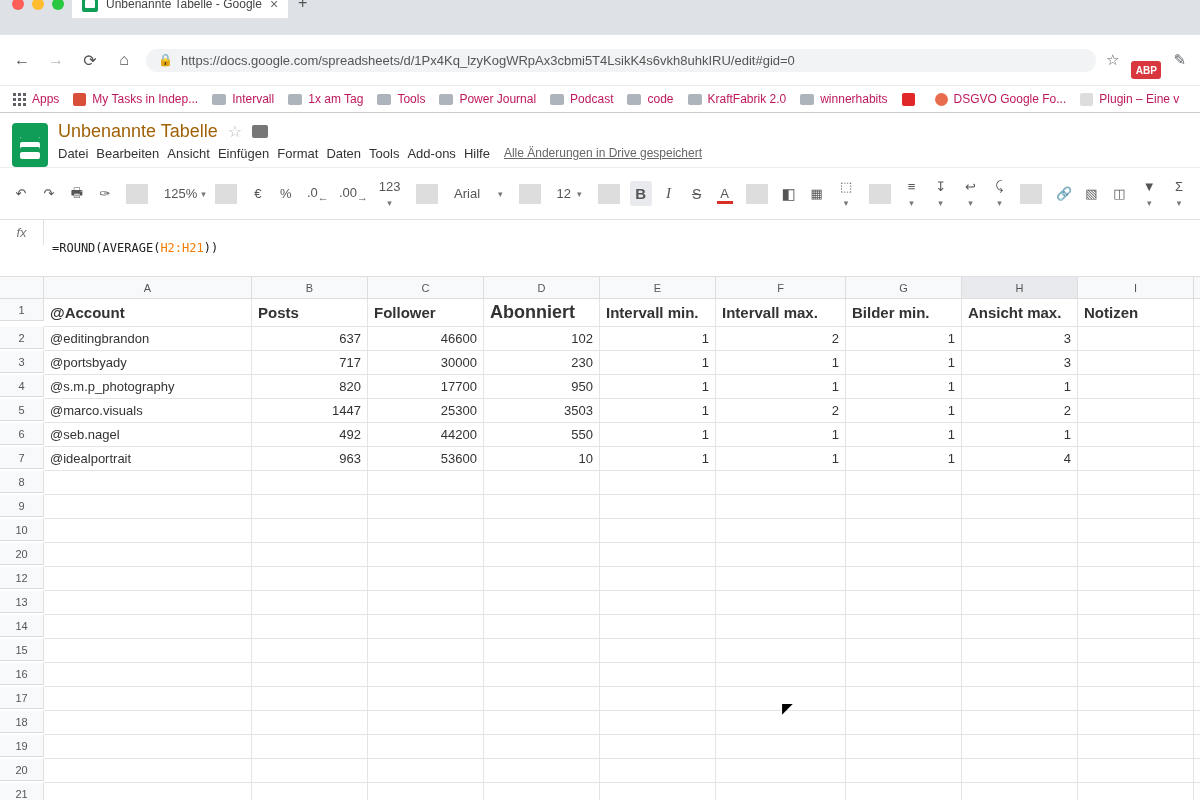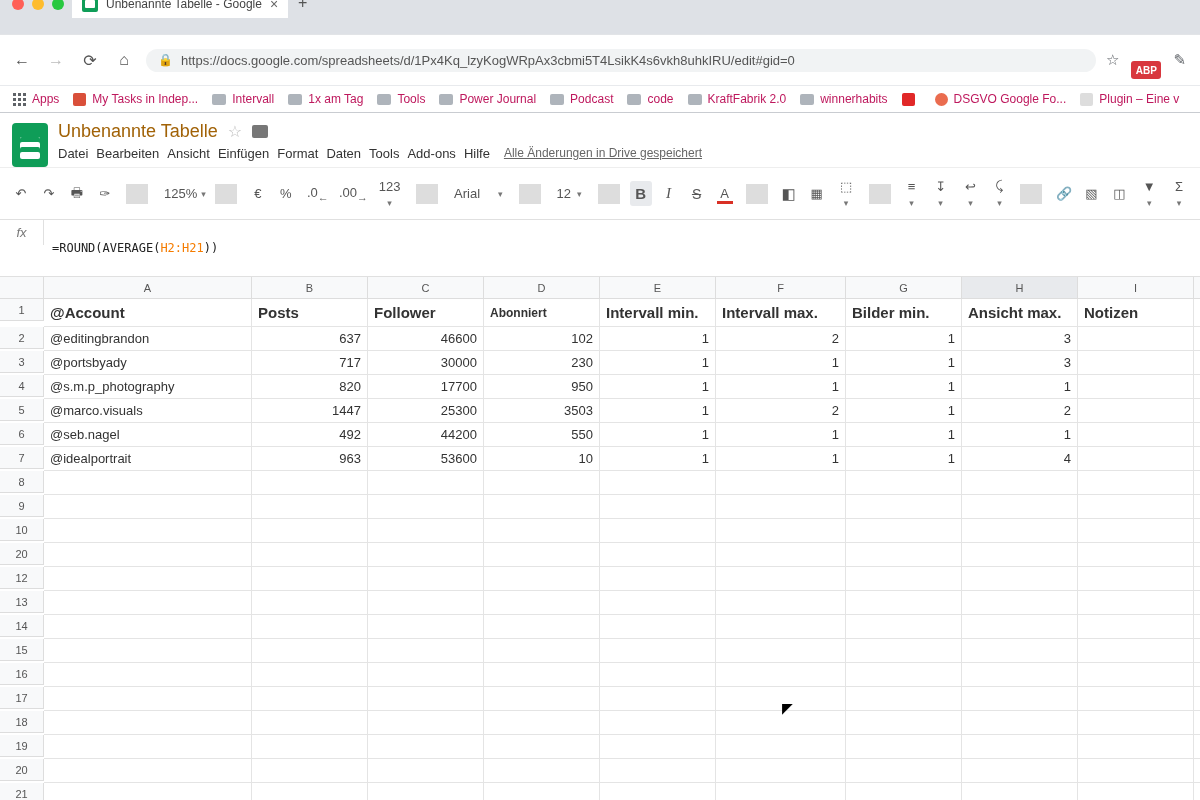--- a/index.html
+++ b/index.html
@@ -252,21 +252,21 @@
     <div class="colhead">E</div>
     <div class="colhead">F</div>
     <div class="colhead">G</div>
     <div class="colhead selcol">H</div>
     <div class="colhead">I</div>
     <div class="colhead"></div>
     <div class="rowhead">1</div>
     <div class="cell row1" style="font-weight: 700; font-size: 15px; height: 28px;">@Account</div>
     <div class="cell row1" style="font-weight: 700; font-size: 15px; height: 28px;">Posts</div>
     <div class="cell row1" style="font-weight: 700; font-size: 15px; height: 28px;">Follower</div>
-    <div class="cell row1" style="font-weight: 700; font-size: 12px; height: 28px;">Abonniert</div>
+    <div class="cell row1" style="font-weight: 700; font-size: 18px; height: 28px;">Abonniert</div>
     <div class="cell row1" style="font-weight: 700; font-size: 15px; height: 28px;">Intervall min.</div>
     <div class="cell row1" style="font-weight: 700; font-size: 15px; height: 28px;">Intervall max.</div>
     <div class="cell row1" style="font-weight: 700; font-size: 15px; height: 28px;">Bilder min.</div>
     <div class="cell row1" style="font-weight: 700; font-size: 15px; height: 28px;">Ansicht max.</div>
     <div class="cell row1" style="font-weight: 700; font-size: 15px; height: 28px;">Notizen</div>
     <div class="cell row1" style="font-weight: 700; font-size: 15px; height: 28px;"></div>
     <div class="rowhead">2</div>
     <div class="cell">@editingbrandon</div>
     <div class="cell num">637</div>
     <div class="cell num">46600</div>

